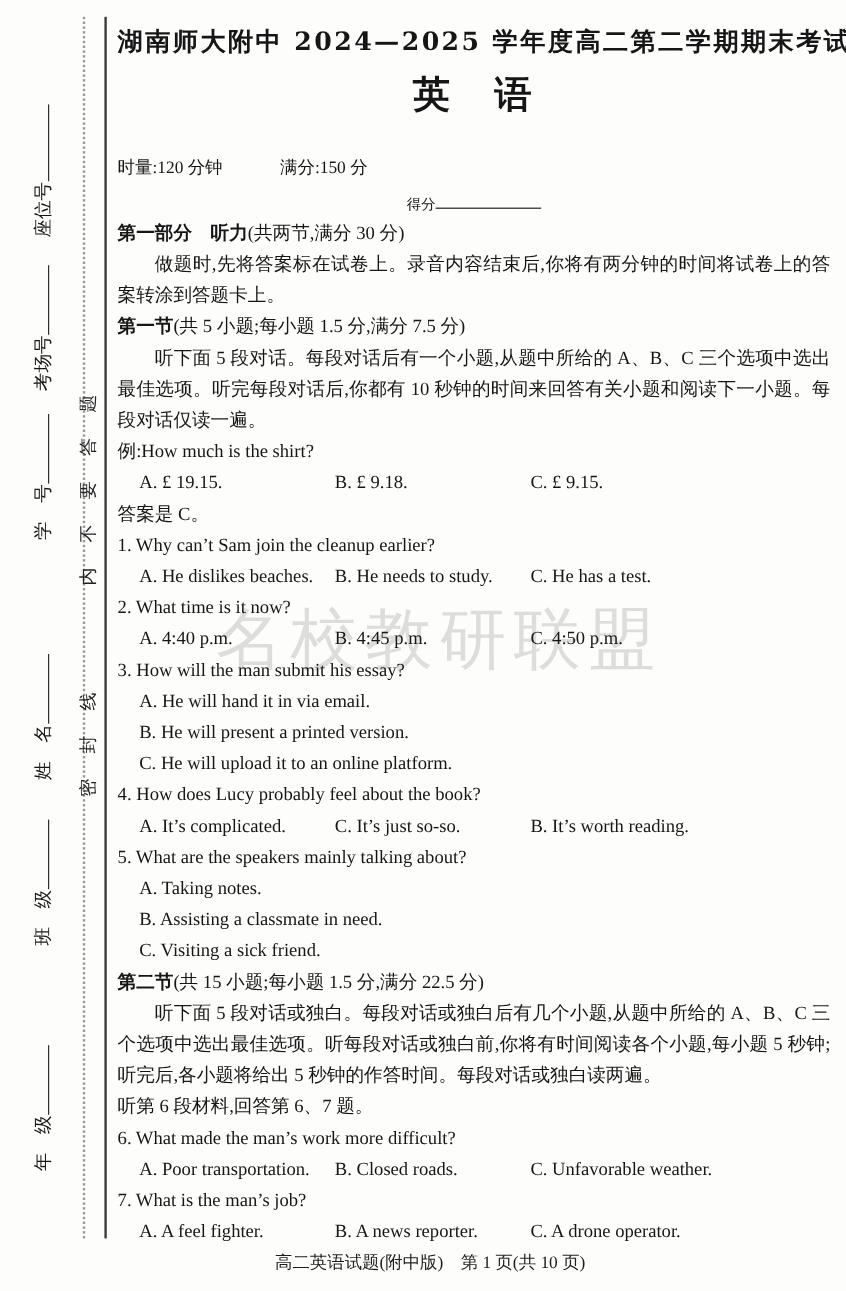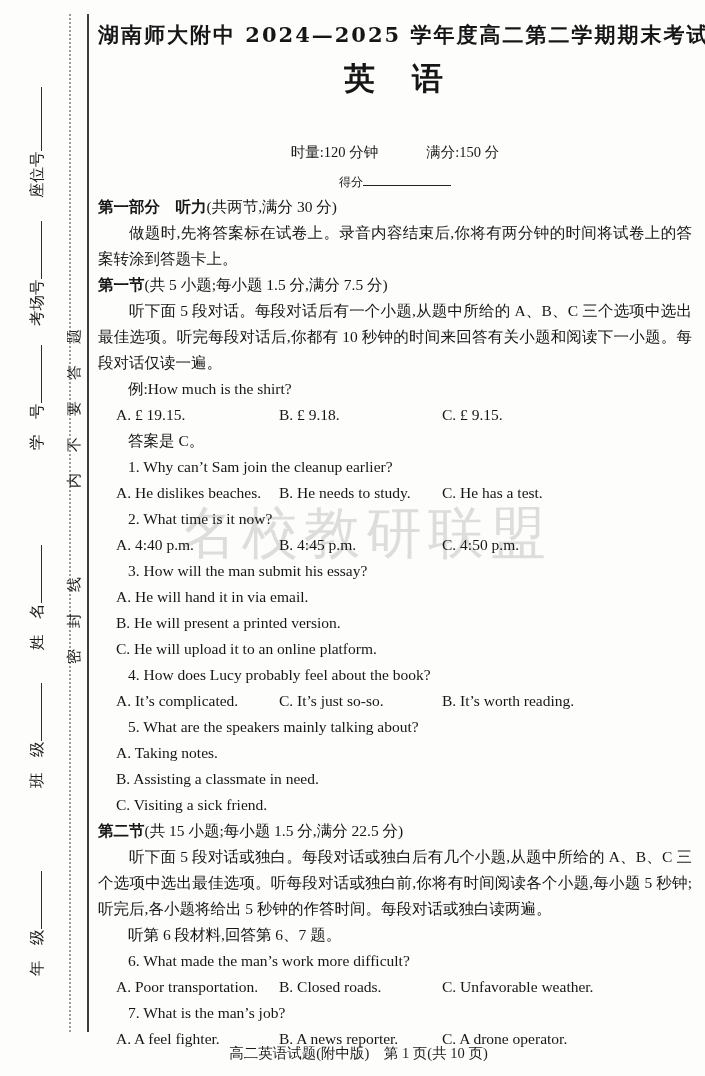--- a/index.html
+++ b/index.html
@@ -26,29 +26,29 @@
   
   .content{position:absolute;left:98px;top:14px;width:594px;font-size:15.5px;line-height:26px;}
   .school-title{
     font-weight:bold;font-size:21px;line-height:26px;
     margin-top:8px;letter-spacing:2px;font-family:"DejaVu Serif",serif;white-space:nowrap;
   }
   .subject-title{
     text-align:center;font-family:"Liberation Sans",sans-serif;font-weight:bold;
     font-size:31px;line-height:38px;margin-top:12px;letter-spacing:3px;
   }
-  .meta-row{display:flex;justify-content:center;gap:48px;font-size:14.5px;line-height:20px;margin-top:44px;}
+  .meta-row{display:flex;justify-content:flex-start;gap:48px;font-size:14.5px;line-height:20px;margin-top:32px;}
   .score-row{text-align:center;margin-top:7px;line-height:24px;font-size:12px;}
   .score-line{display:inline-block;width:88px;height:16px;border-bottom:1.6px solid #222;}
   .h-part,.h-sec{line-height:26px;}
   .hb{font-family:Liberation Serif, serif;font-weight:bold;}
   .hk{}
   .gap{margin-left:0;}
   .para{margin:0;text-indent:2em;text-align:justify;}
-  .qline{white-space:nowrap;margin-left:30px;}
+  .qline{white-space:nowrap;}
   .opts3{display:grid;grid-template-columns:163px 163px 1fr;padding-left:18px;white-space:nowrap;}
   .optstack > div{padding-left:18px;white-space:nowrap;}
   
   .footer{position:absolute;left:12px;right:0;top:1044px;text-align:center;font-size:14.5px;line-height:18px;color:#1d1d1d;}
 </style>
 </head>
 <body>
 
 <div class="page">
 

